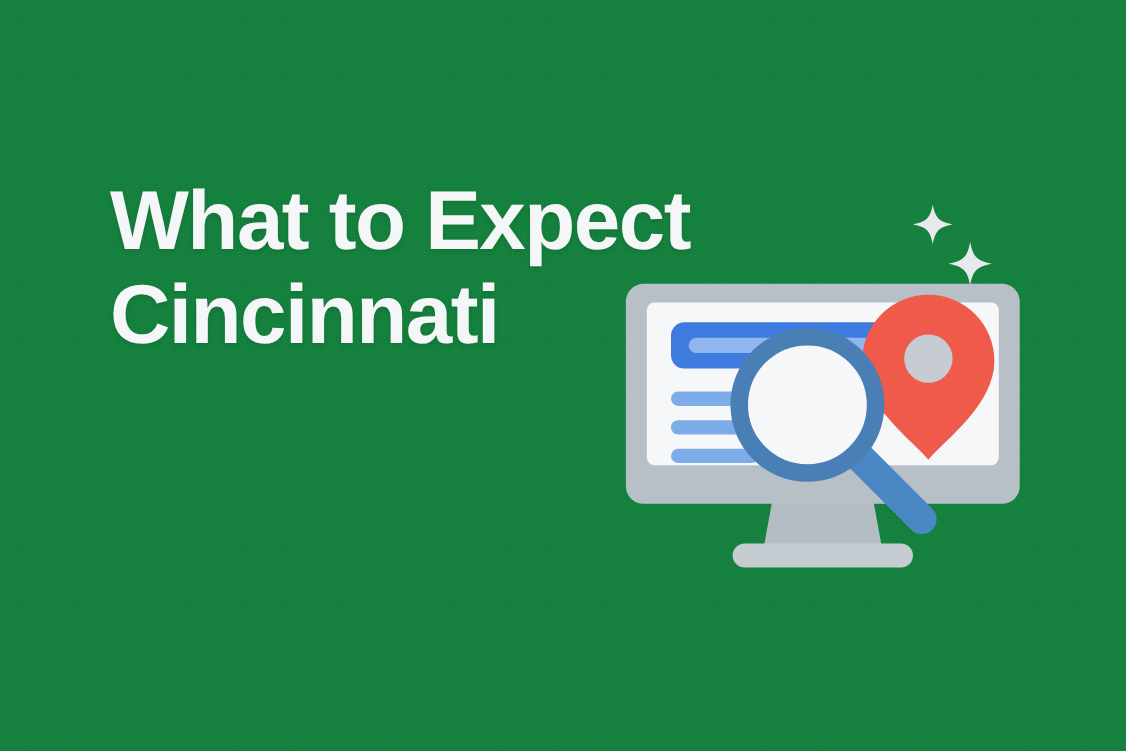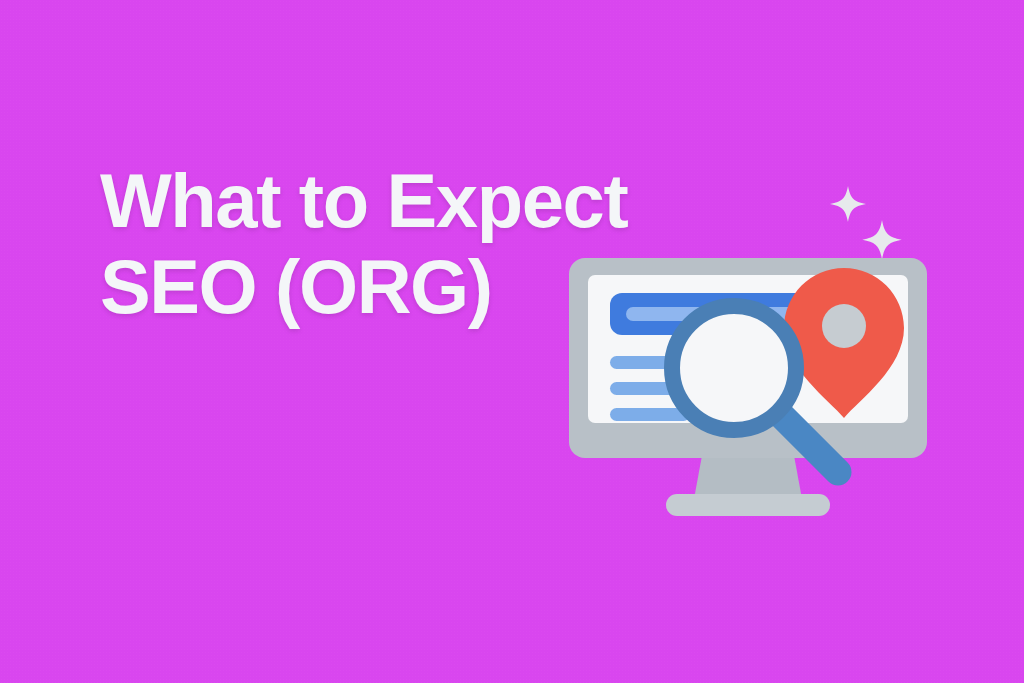--- a/index.html
+++ b/index.html
@@ -6,21 +6,21 @@
   html, body {
     margin: 0;
     padding: 0;
     background: #20293a;
   }
   .stage {
     position: relative;
     width: 1024px;
     height: 683px;
     overflow: hidden;
-    background: #d946ef;
+    background: #15803d;
     font-family: "Liberation Sans", sans-serif;
     -webkit-font-smoothing: antialiased;
   }
   
   .stage::after {
     content: "";
     position: absolute;
     inset: 0;
     pointer-events: none;
     opacity: .055;
@@ -61,21 +61,21 @@
   }
   .illustration svg { display: block; width: 100%; height: 100%; }
 </style>
 </head>
 <body>
 
 <div class="stage">
 
   <h1 class="headline">
     <span class="ln">What to Expect</span>
-    <span class="ln">SEO (ORG)</span>
+    <span class="ln">Cincinnati</span>
   </h1>
 
   <div class="illustration">
     <svg viewBox="0 0 400 420" xmlns="http://www.w3.org/2000/svg">
 
       <g>
         <path d="M300 36 C302.4 48.4 305.6 51.6 318 54 C305.6 56.4 302.4 59.6 300 72 C297.6 59.6 294.4 56.4 282 54 C294.4 51.6 297.6 48.4 300 36 Z" fill="#e7e9ec"></path>
         <path d="M334 70 C336.6 83.6 340.1 87.1 353.7 89.7 C340.1 92.3 336.6 95.8 334 109.4 C331.4 95.8 327.9 92.3 314.3 89.7 C327.9 87.1 331.4 83.6 334 70 Z" fill="#e7e9ec"></path>
       </g>
 

